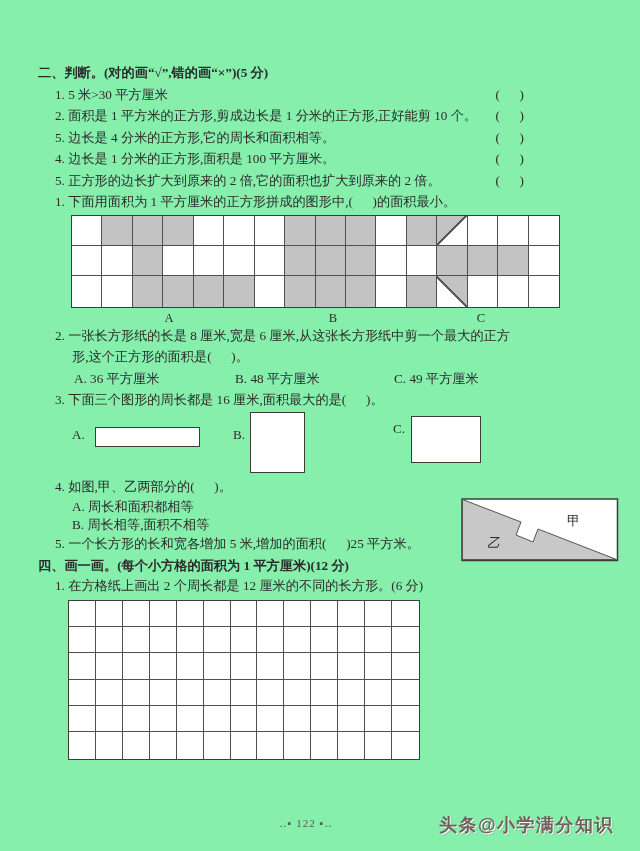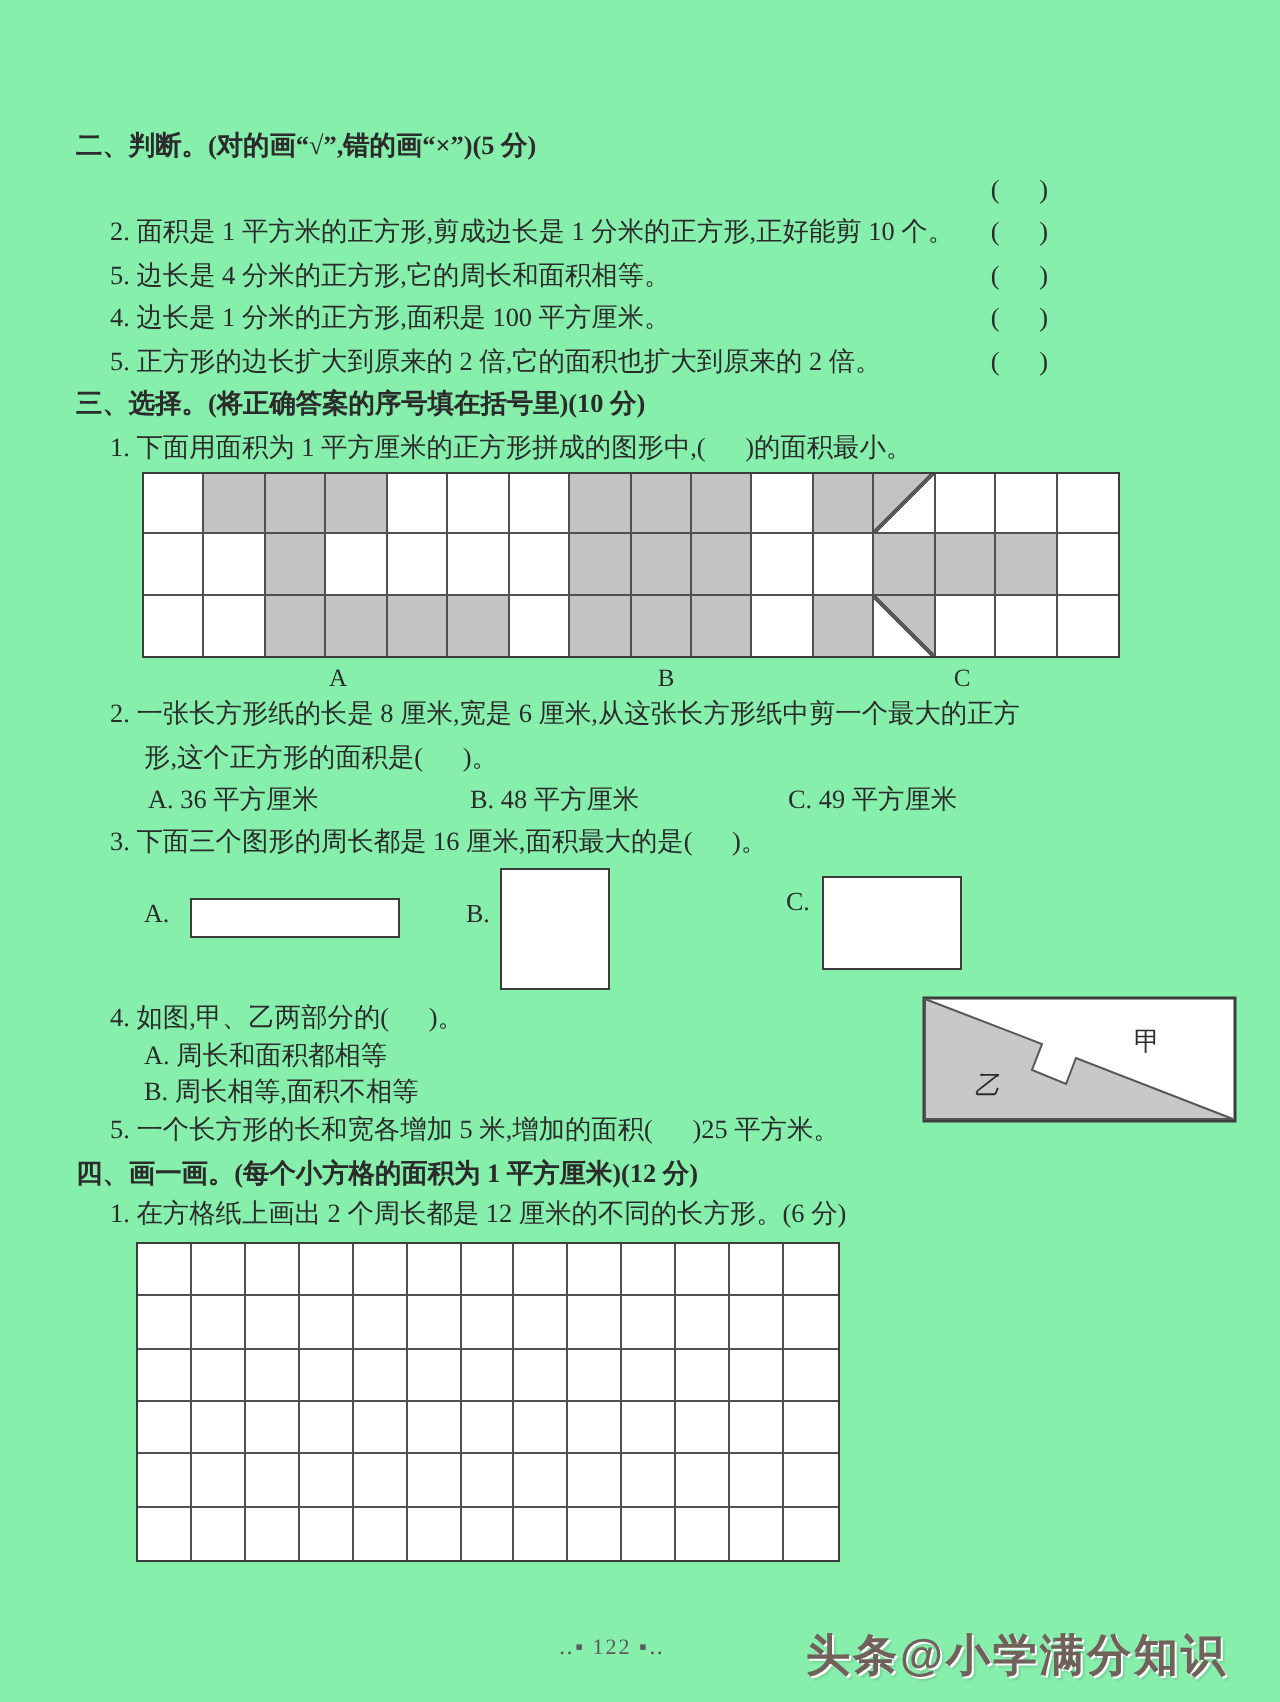--- a/index.html
+++ b/index.html
@@ -38,52 +38,52 @@
   .shpC{left:373px;top:4px;width:70px;height:47px;}
 
   .q4opts div{padding-left:34px;line-height:18px;}
   .tight{line-height:20px;}
 
   .fig-jy{position:absolute;left:461px;top:498px;width:158px;height:64px;}
 
   .pagenum{position:absolute;left:0;width:640px;top:817px;text-align:center;
            font-size:11px;color:#5a5a5a;letter-spacing:1px;}
   .pagenum .inner{display:inline-block;transform:translateX(-14px);white-space:pre;}
-  .watermark{position:absolute;right:26px;top:813px;font-size:22px;font-weight:bold;
+  .watermark{position:absolute;right:26px;top:813px;font-size:18px;font-weight:bold;
              color:#70615a;letter-spacing:1.5px;font-family:"Liberation Sans","DejaVu Sans",sans-serif;
              text-shadow:1px 1px 0 #ffffff,2px 2px 1px rgba(0,0,0,0.10);}
 </style>
 </head>
 <body>
 
 <div class="paper">
   <div class="content">
 
     <div class="h t">二、判断。(对的画“√”,错的画“×”)(5 分)</div>
     <div class="jrow">
+      <span class="t">1. 5 米&gt;30 平方厘米</span>
       <span class="paren">(      )</span>
     </div>
     <div class="jrow">
       <span class="t">2. 面积是 1 平方米的正方形,剪成边长是 1 分米的正方形,正好能剪 10 个。</span>
       <span class="paren">(      )</span>
     </div>
     <div class="jrow">
       <span class="t">5. 边长是 4 分米的正方形,它的周长和面积相等。</span>
       <span class="paren">(      )</span>
     </div>
     <div class="jrow">
       <span class="t">4. 边长是 1 分米的正方形,面积是 100 平方厘米。</span>
       <span class="paren">(      )</span>
     </div>
     <div class="jrow">
       <span class="t">5. 正方形的边长扩大到原来的 2 倍,它的面积也扩大到原来的 2 倍。</span>
       <span class="paren">(      )</span>
     </div>
 
-    <div class="h t">三、选择。(将正确答案的序号填在括号里)(10 分)</div>
     <div class="t indent1">1. 下面用面积为 1 平方厘米的正方形拼成的图形中,(      )的面积最小。</div>
 
     <div class="sqgrid grid-q1" style="grid-template-columns: repeat(16, 1fr); grid-template-rows: repeat(3, 1fr);">
         <div class="cell"></div>
         <div class="cell s"></div>
         <div class="cell s"></div>
         <div class="cell s"></div>
         <div class="cell"></div>
         <div class="cell"></div>
         <div class="cell"></div>

